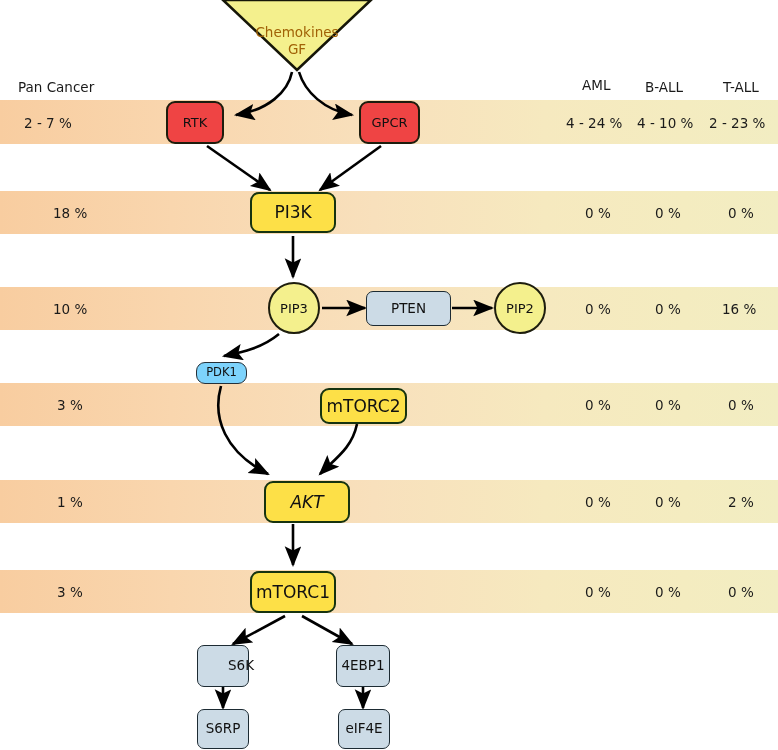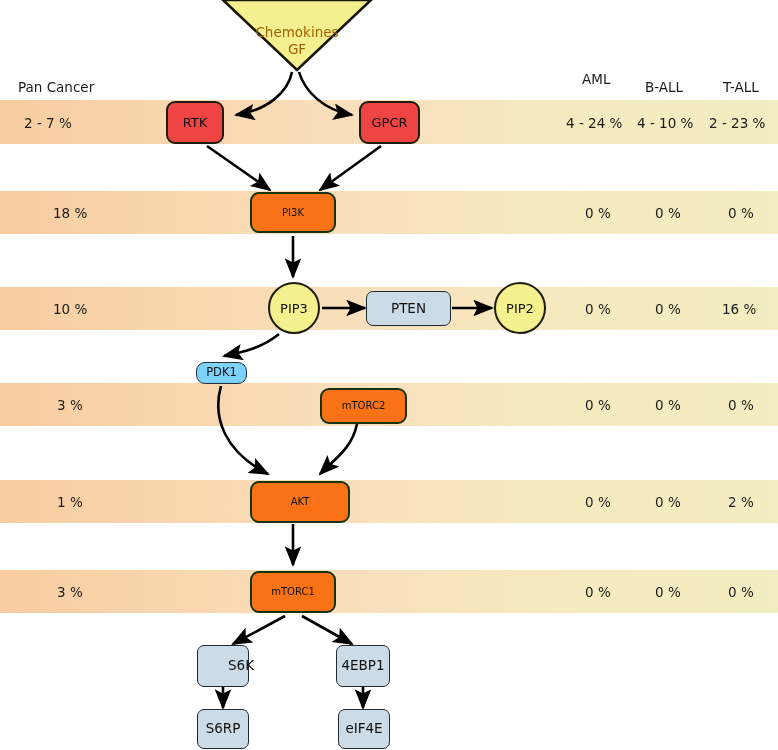--- a/index.html
+++ b/index.html
@@ -28,21 +28,21 @@
   
   .node{
     position:absolute;z-index:4;
     display:flex;align-items:center;justify-content:center;
     box-sizing:border-box;
     color:#111;
     text-align:center;
     line-height:1;
   }
   .n-yellow{background:#ef4444;border:2.2px solid #1d1d0d;border-radius:9px;font-size:13px;}
-  .n-green{background:#f97316;border:2.2px solid #16330f;border-radius:9px;font-size:10px;}
+  .n-green{background:#fde047;border:2.2px solid #16330f;border-radius:9px;font-size:17px;}
   .n-blue{background:#ccdbe6;border:1.8px solid #1d2b33;border-radius:7px;font-size:13.5px;}
   .n-blue-sm{background:#7dd3fc;border:1.6px solid #253038;border-radius:9px;font-size:11.5px;}
   .n-circle{background:#f4f08d;border:2.2px solid #1d1d0d;border-radius:50%;font-size:13px;}
 
   
   .tri-wrap{position:absolute;z-index:4;}
   .tri-wrap svg{display:block;}
   .tri-text{
     position:absolute;left:0;top:10px;width:100%;
     text-align:center;font-size:13.5px;color:#a16207;line-height:1.25;
@@ -121,35 +121,35 @@
   <div class="node n-circle" style="left:268px;top:282px;width:52px;height:52px;">PIP3</div>
 
   <div class="node n-blue" style="left:366px;top:291px;width:85px;height:35px;">PTEN</div>
 
   <div class="node n-circle" style="left:494px;top:282px;width:52px;height:52px;">PIP2</div>
 
   <div class="node n-blue-sm" style="left:196px;top:362px;width:51px;height:22px;">PDK1</div>
 
   <div class="node n-green" style="left:320px;top:388px;width:87px;height:36px;">mTORC2</div>
 
-  <div class="node n-green" style="left:250px;top:481px;width:100px;height:42px;">AKT</div>
+  <div class="node n-green" style="left:264px;top:481px;width:86px;height:42px;font-style:italic;">AKT</div>
 
   <div class="node n-green" style="left:250px;top:571px;width:86px;height:42px;">mTORC1</div>
 
   <div class="node n-blue" style="left:197px;top:645px;width:52px;height:42px;padding-left:36px;">S6K</div>
 
   <div class="node n-blue" style="left:336px;top:645px;width:54px;height:42px;">4EBP1</div>
 
   <div class="node n-blue" style="left:197px;top:709px;width:52px;height:40px;text-align:center;">S6RP</div>
 
   <div class="node n-blue" style="left:338px;top:709px;width:52px;height:40px;">eIF4E</div>
 
   <div class="lbl panhead" style="left:18px;top:79px;">Pan Cancer</div>
 
-  <div class="lbl colhead" style="left:582px;top:71px;">AML</div>
+  <div class="lbl colhead" style="left:582px;top:77px;">AML</div>
   <div class="lbl colhead" style="left:645px;top:79px;">B-ALL</div>
   <div class="lbl colhead" style="left:723px;top:79px;">T-ALL</div>
 
   <div class="lbl pct" style="left:24px;top:115px;">2 - 7 %</div>
   <div class="lbl pct" style="left:566px;top:115px;">4 - 24 %</div>
   <div class="lbl pct" style="left:637px;top:115px;">4 - 10 %</div>
   <div class="lbl pct" style="left:709px;top:115px;">2 - 23 %</div>
 
   <div class="lbl pct" style="left:53px;top:205px;">18 %</div>
   <div class="lbl pct" style="left:585px;top:205px;">0 %</div>

